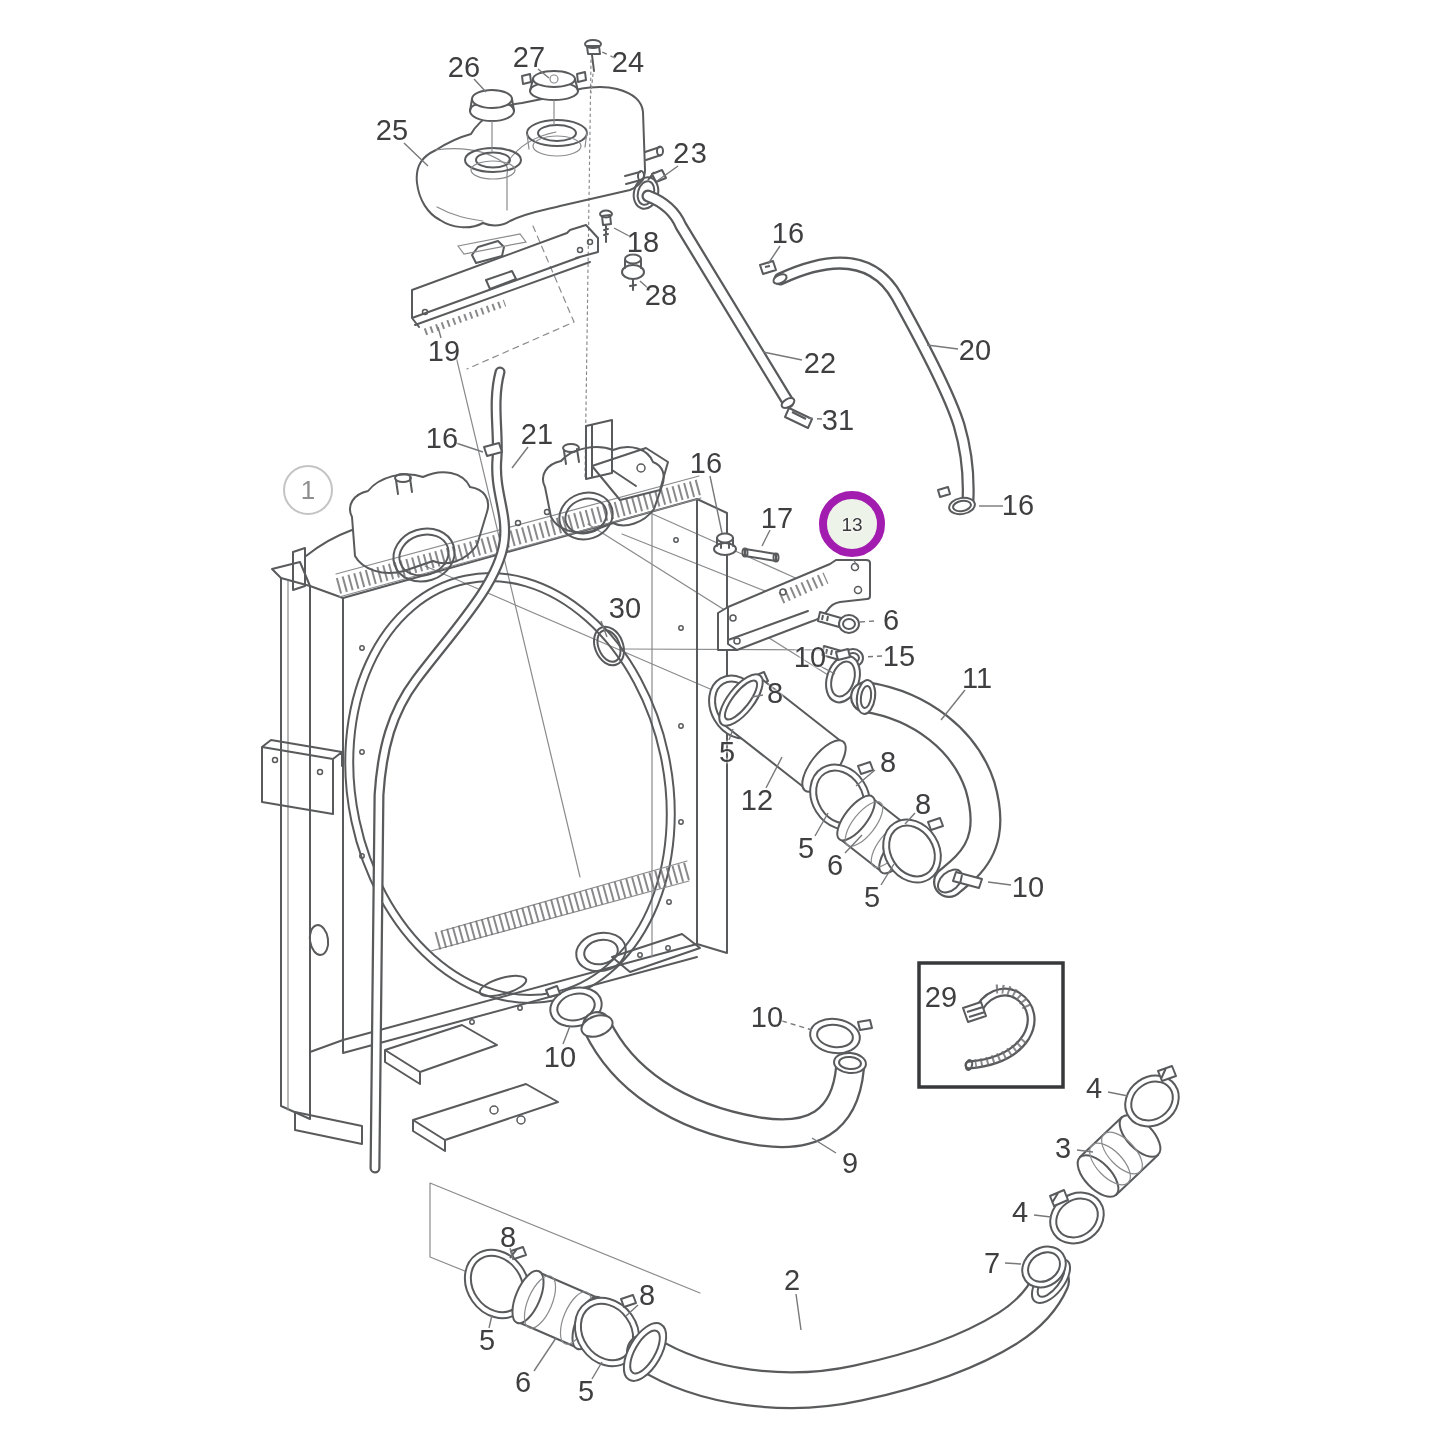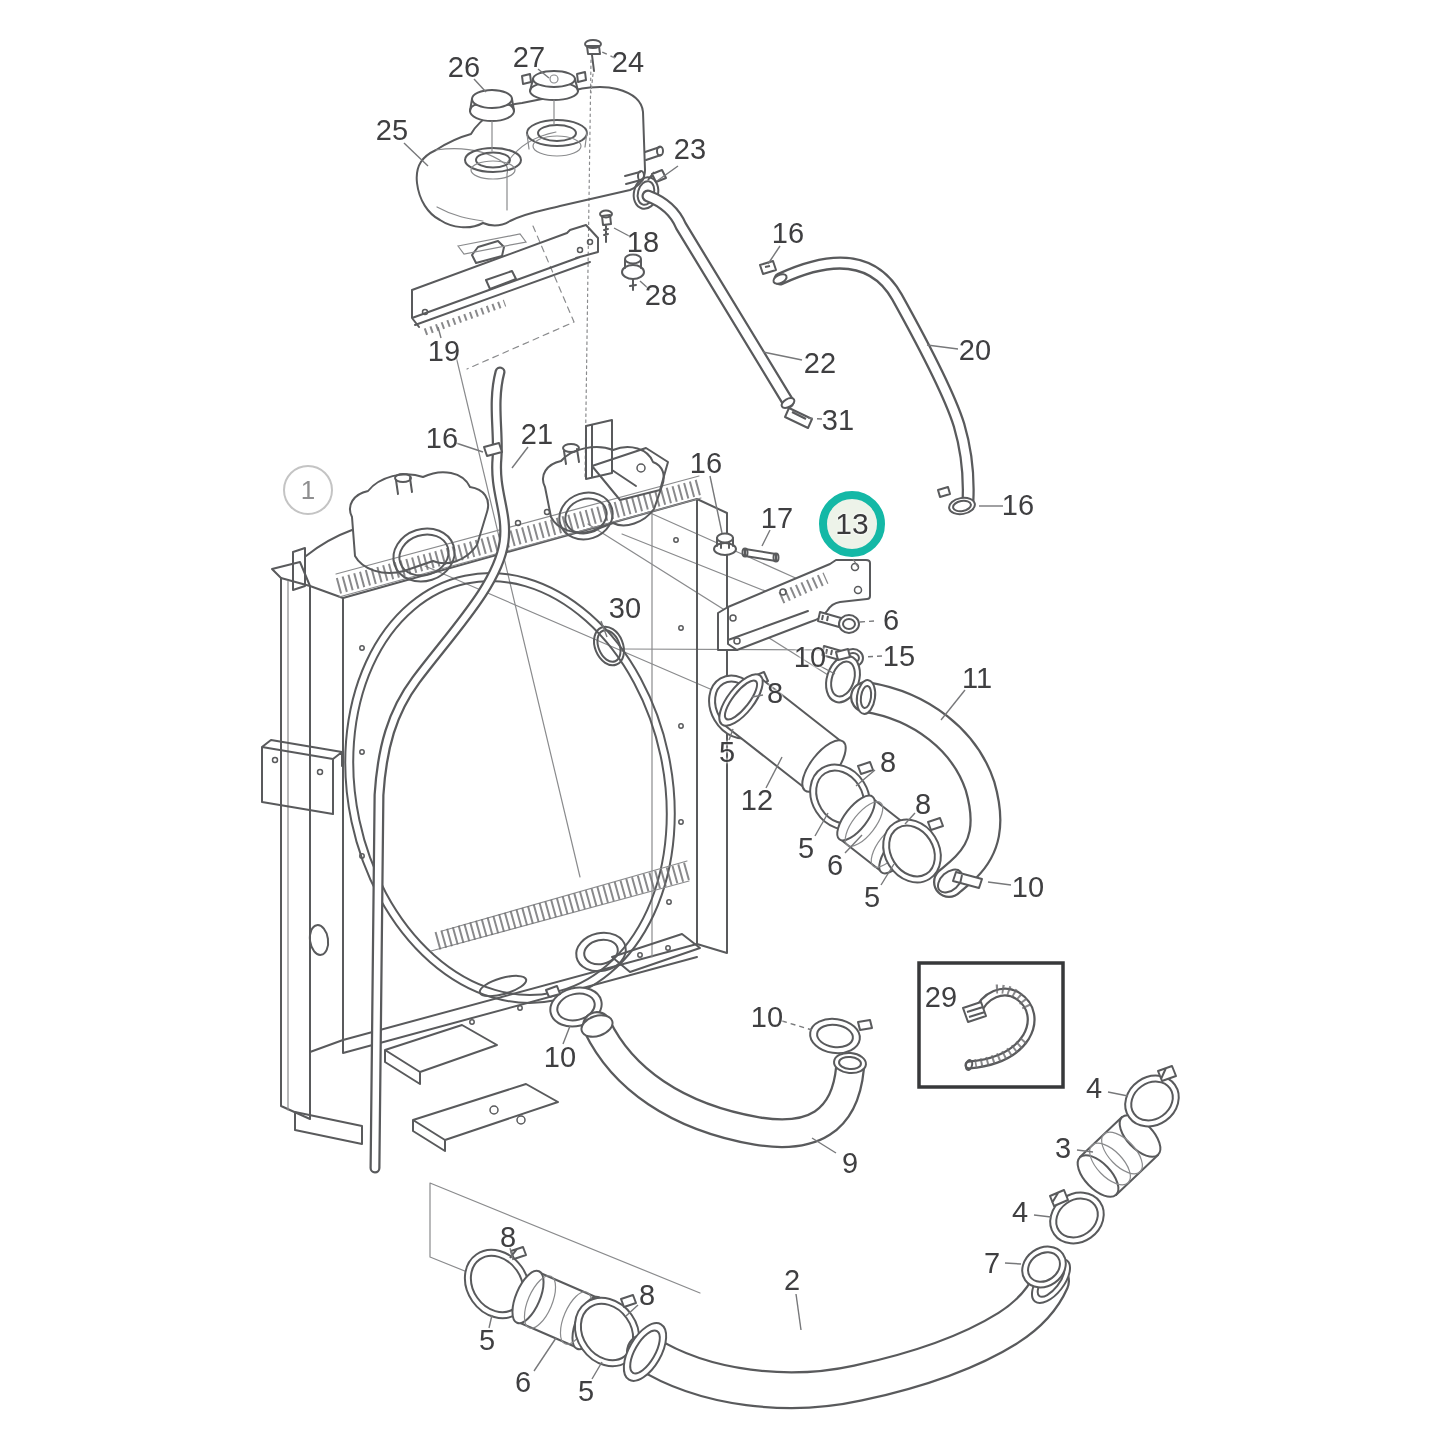--- a/index.html
+++ b/index.html
@@ -16,23 +16,23 @@
   .tube{fill:none;stroke:#595a5c;stroke-linecap:round;stroke-linejoin:round}
   .tube-core{fill:none;stroke-linecap:round;stroke-linejoin:round}
   .hole{fill:none;stroke:#595a5c;stroke-width:1.5}
   .leader{stroke:#77787a;stroke-width:1.4;fill:none}
   .leader.dashed{stroke-dasharray:5 4}
   #callout-layer{position:absolute;left:0;top:0;width:100%;height:100%}
   .callout{position:absolute;transform:translate(-50%,-50%);font-size:29px;line-height:1;
            color:#3f3f41;text-shadow:0 0 3px #fff,0 0 3px #fff;user-select:none;cursor:pointer}
   .callout.circled{width:46px;height:46px;border:2px solid #c4c4c4;border-radius:50%;
            display:flex;align-items:center;justify-content:center;font-size:26px;color:#8f8f90}
-  .callout.highlight{width:50px;height:50px;border:8px solid #14b8a6;background:#edf3e9;
+  .callout.highlight{width:50px;height:50px;border:8px solid #a21caf;background:#edf3e9;
            border-radius:50%;display:flex;align-items:center;justify-content:center;
-           font-size:30px;color:#3a3a3c}
+           font-size:19px;color:#3a3a3c}
 </style>
 </head>
 <body>
 
 <div class="stage">
 <svg id="art" width="1445" height="1445" viewBox="0 0 1445 1445">
 
   <g>
     <path class="thin" d="M425,566 L738,701"></path>
     <path class="thin" d="M588,524 L836,680"></path>
@@ -397,21 +397,21 @@
         <line x1="638" y1="1305" x2="626" y2="1316" class="leader"></line>
         <line x1="592" y1="1379" x2="602" y2="1362" class="leader"></line>
       </g>
 </svg>
 
 <div id="callout-layer">
       <span class="callout" style="left: 464px; top: 67px;">26</span>
       <span class="callout" style="left: 529px; top: 57px;">27</span>
       <span class="callout" style="left: 628px; top: 62px;">24</span>
       <span class="callout" style="left: 392px; top: 130px;">25</span>
-      <span class="callout" style="left: 690px; top: 149px;">23</span>
+      <span class="callout" style="left: 690px; top: 155px; font-family: Liberation Mono, monospace;">23</span>
       <span class="callout" style="left: 643px; top: 242px; text-align: center;">18</span>
       <span class="callout" style="left: 788px; top: 233px;">16</span>
       <span class="callout" style="left: 661px; top: 295px;">28</span>
       <span class="callout" style="left: 444px; top: 351px;">19</span>
       <span class="callout" style="left: 975px; top: 350px;">20</span>
       <span class="callout" style="left: 820px; top: 363px;">22</span>
       <span class="callout" style="left: 838px; top: 420px;">31</span>
       <span class="callout" style="left: 442px; top: 438px;">16</span>
       <span class="callout" style="left: 537px; top: 434px;">21</span>
       <span class="callout circled" style="left: 308px; top: 490px;">1</span>

